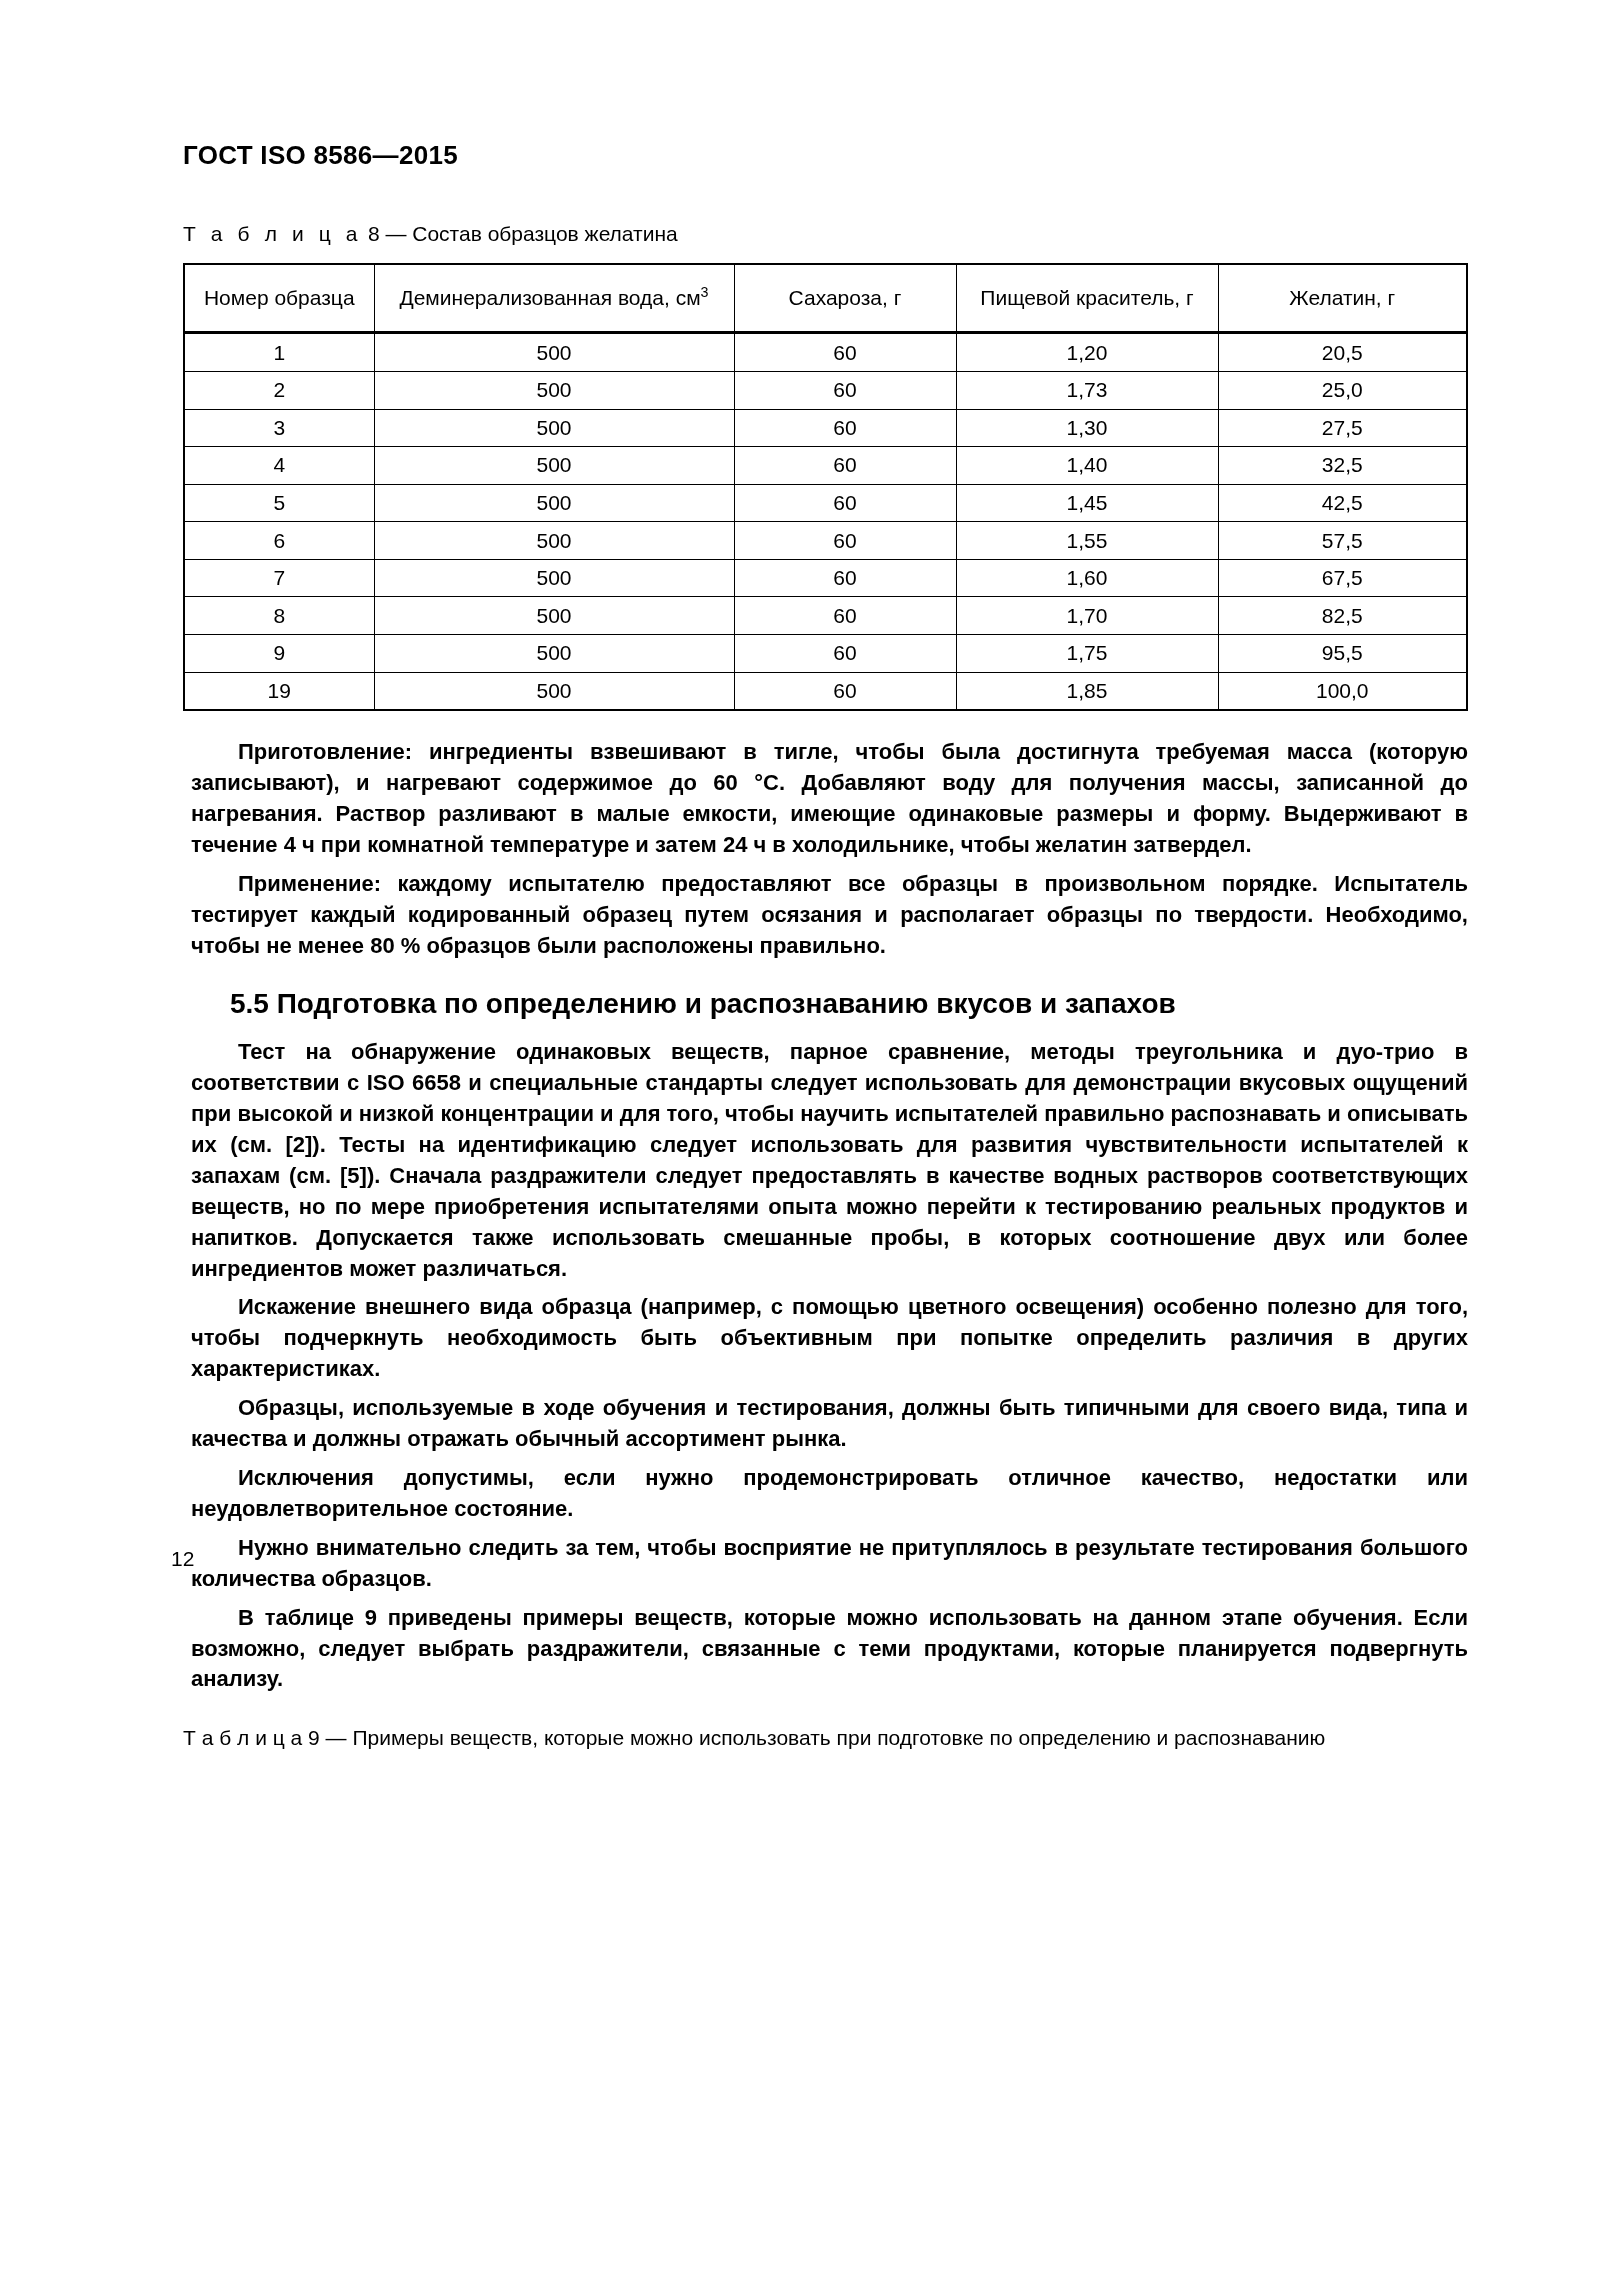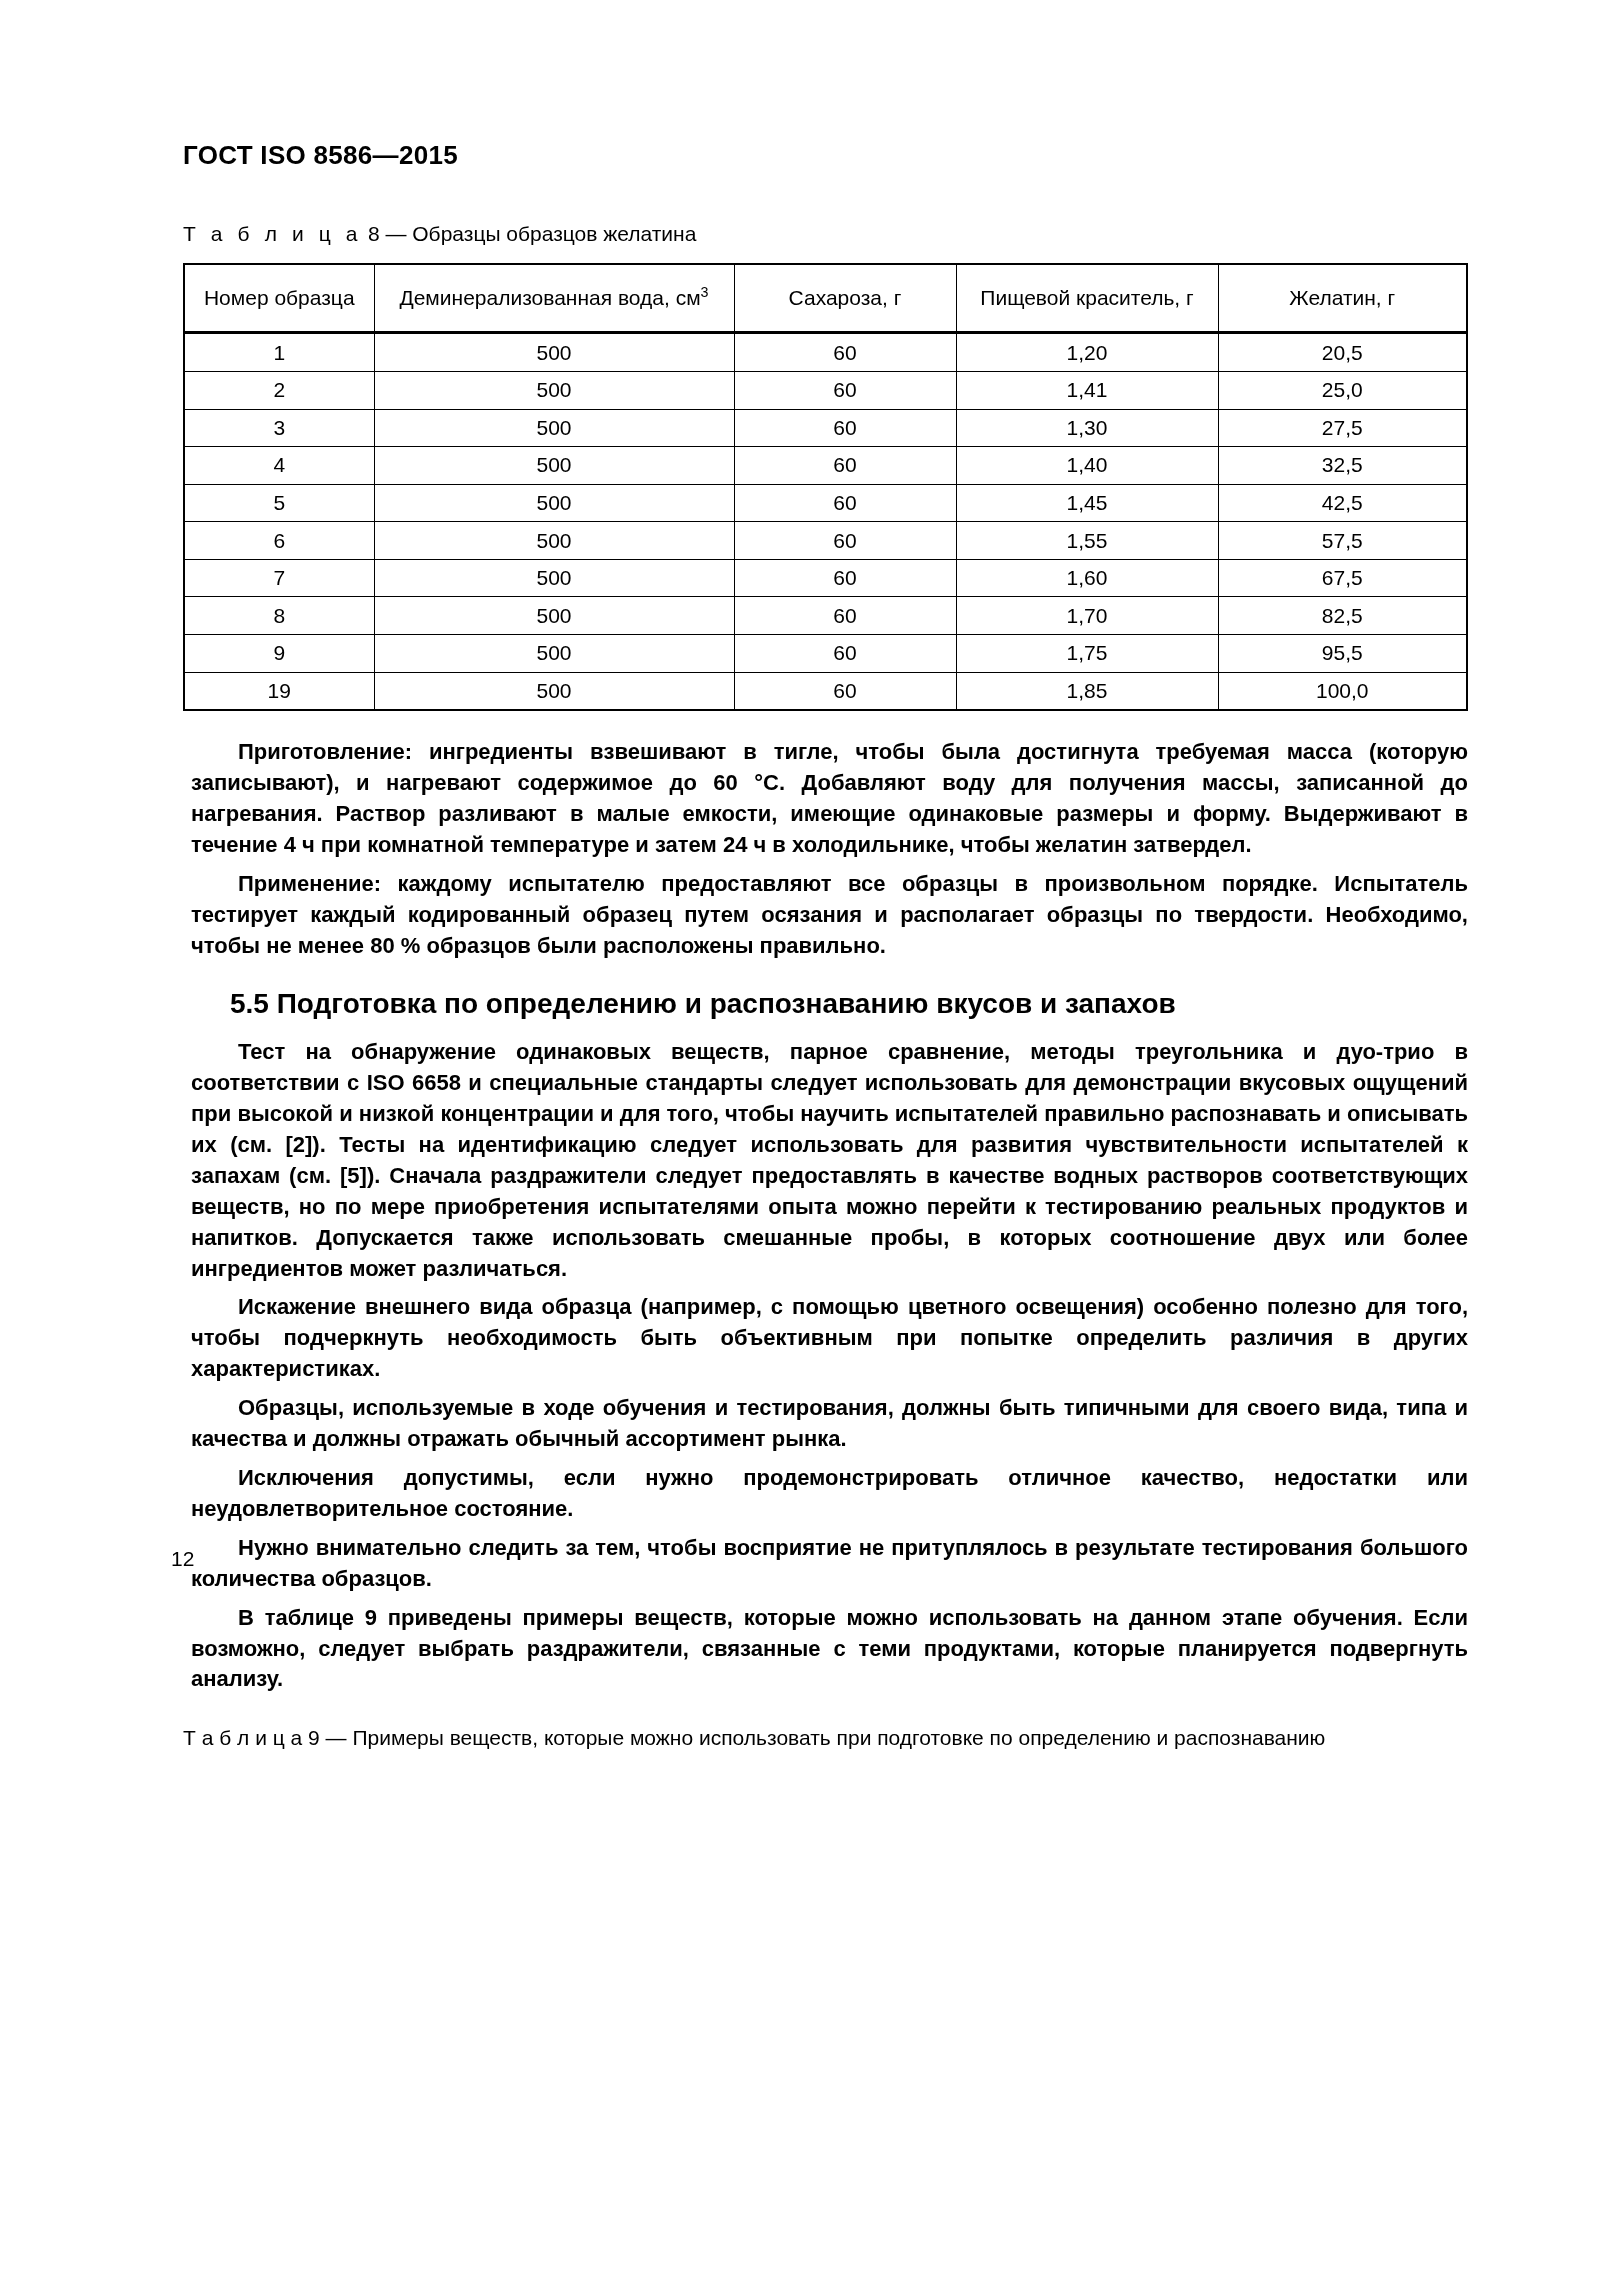--- a/index.html
+++ b/index.html
@@ -131,21 +131,21 @@
 <body>
 
 <div class="page">
 
   <div class="doc-header">ГОСТ ISO 8586—2015</div>
 
   <div class="table-caption">
     <span class="spaced">Т а б л и ц а</span>
     <span>8</span>
     <span>—</span>
-    <span>Образцы образцов желатина</span>
+    <span>Состав образцов желатина</span>
   </div>
 
   <div class="t8wrap">
     <table class="gost t8">
       <colgroup>
         <col style="width:190px">
         <col style="width:360px">
         <col style="width:222px">
         <col style="width:262px">
         <col style="width:249px">
@@ -164,21 +164,21 @@
           <td>1</td>
           <td>500</td>
           <td>60</td>
           <td>1,20</td>
           <td>20,5</td>
         </tr>
         <tr>
           <td>2</td>
           <td>500</td>
           <td>60</td>
-          <td>1,41</td>
+          <td>1,73</td>
           <td>25,0</td>
         </tr>
         <tr>
           <td>3</td>
           <td>500</td>
           <td>60</td>
           <td>1,30</td>
           <td>27,5</td>
         </tr>
         <tr>

